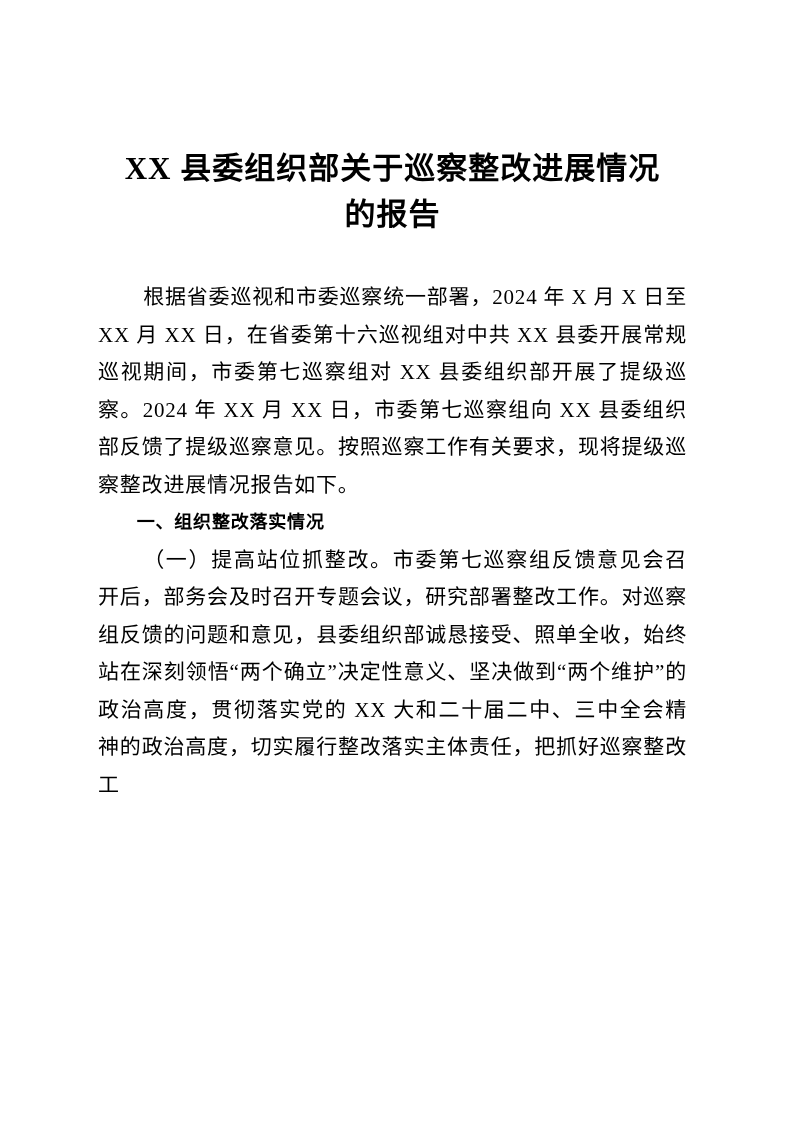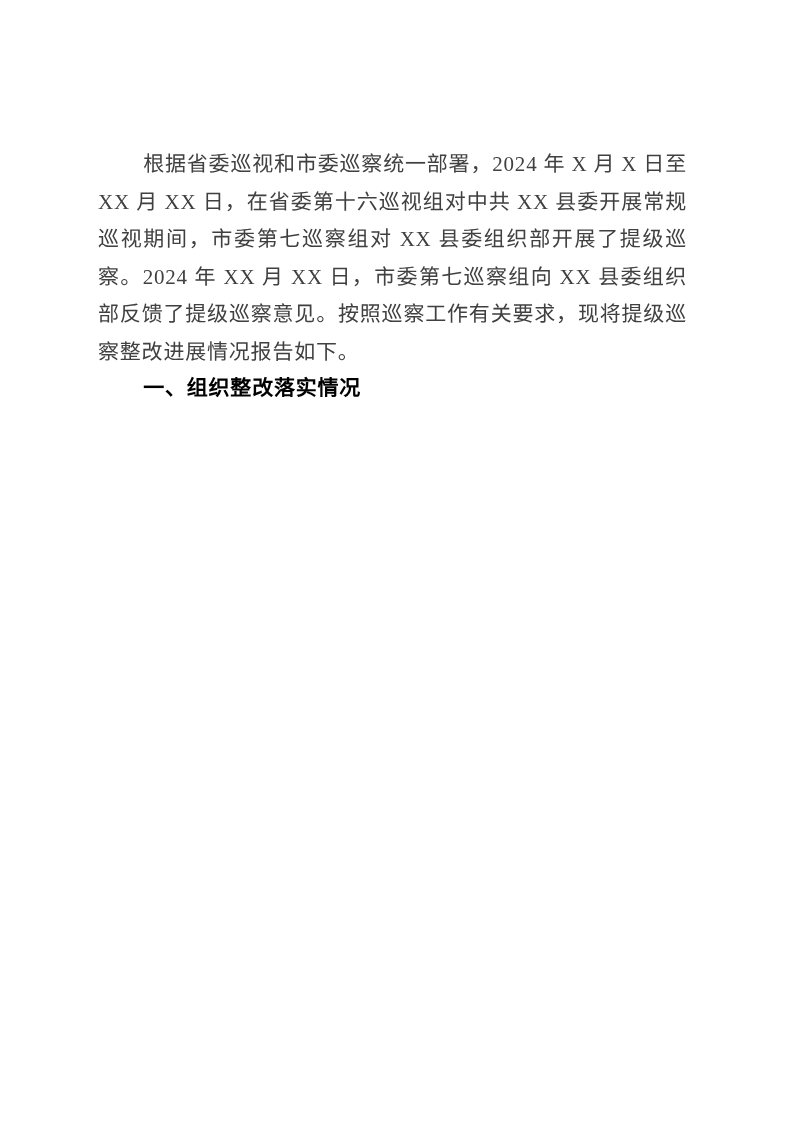--- a/index.html
+++ b/index.html
@@ -35,41 +35,46 @@
     display: block;
   }
   .body-para {
     font-family: "Liberation Serif", "DejaVu Serif", serif;
     font-size: 21px;
     line-height: 37.5px;
     letter-spacing: 0.8px;
     text-align: justify;
     text-justify: inter-character;
     text-indent: 2.15em;
-    color: #404040;
+    color: #000000;
     margin: 0;
   }
   .section-heading {
-    font-family: Liberation Mono, monospace;
+    font-family: Liberation Serif, serif;
     font-weight: 700;
-    font-size: 21px;
+    font-size: 18px;
     line-height: 37.5px;
     letter-spacing: 0.8px;
     text-indent: 2.15em;
     color: #000000;
     margin: 0;
   }
 </style>
 </head>
 <body>
 
 <div class="page">
   <div class="content">
 
+    <h1 class="doc-title">
+      <span class="title-line">XX 县委组织部关于巡察整改进展情况</span>
+      <span class="title-line">的报告</span>
+    </h1>
 
     <p class="body-para">根据省委巡视和市委巡察统一部署，2024 年 X 月 X 日至 XX 月 XX 日，在省委第十六巡视组对中共 XX 县委开展常规巡视期间，市委第七巡察组对 XX 县委组织部开展了提级巡察。2024 年 XX 月 XX 日，市委第七巡察组向 XX 县委组织部反馈了提级巡察意见。按照巡察工作有关要求，现将提级巡察整改进展情况报告如下。</p>
 
     <h2 class="section-heading">一、组织整改落实情况</h2>
 
 
+    <p class="body-para">（一）提高站位抓整改。市委第七巡察组反馈意见会召开后，部务会及时召开专题会议，研究部署整改工作。对巡察组反馈的问题和意见，县委组织部诚恳接受、照单全收，始终站在深刻领悟“两个确立”决定性意义、坚决做到“两个维护”的政治高度，贯彻落实党的 XX 大和二十届二中、三中全会精神的政治高度，切实履行整改落实主体责任，把抓好巡察整改工</p>
 
   </div>
 </div>
 
 </body></html>

